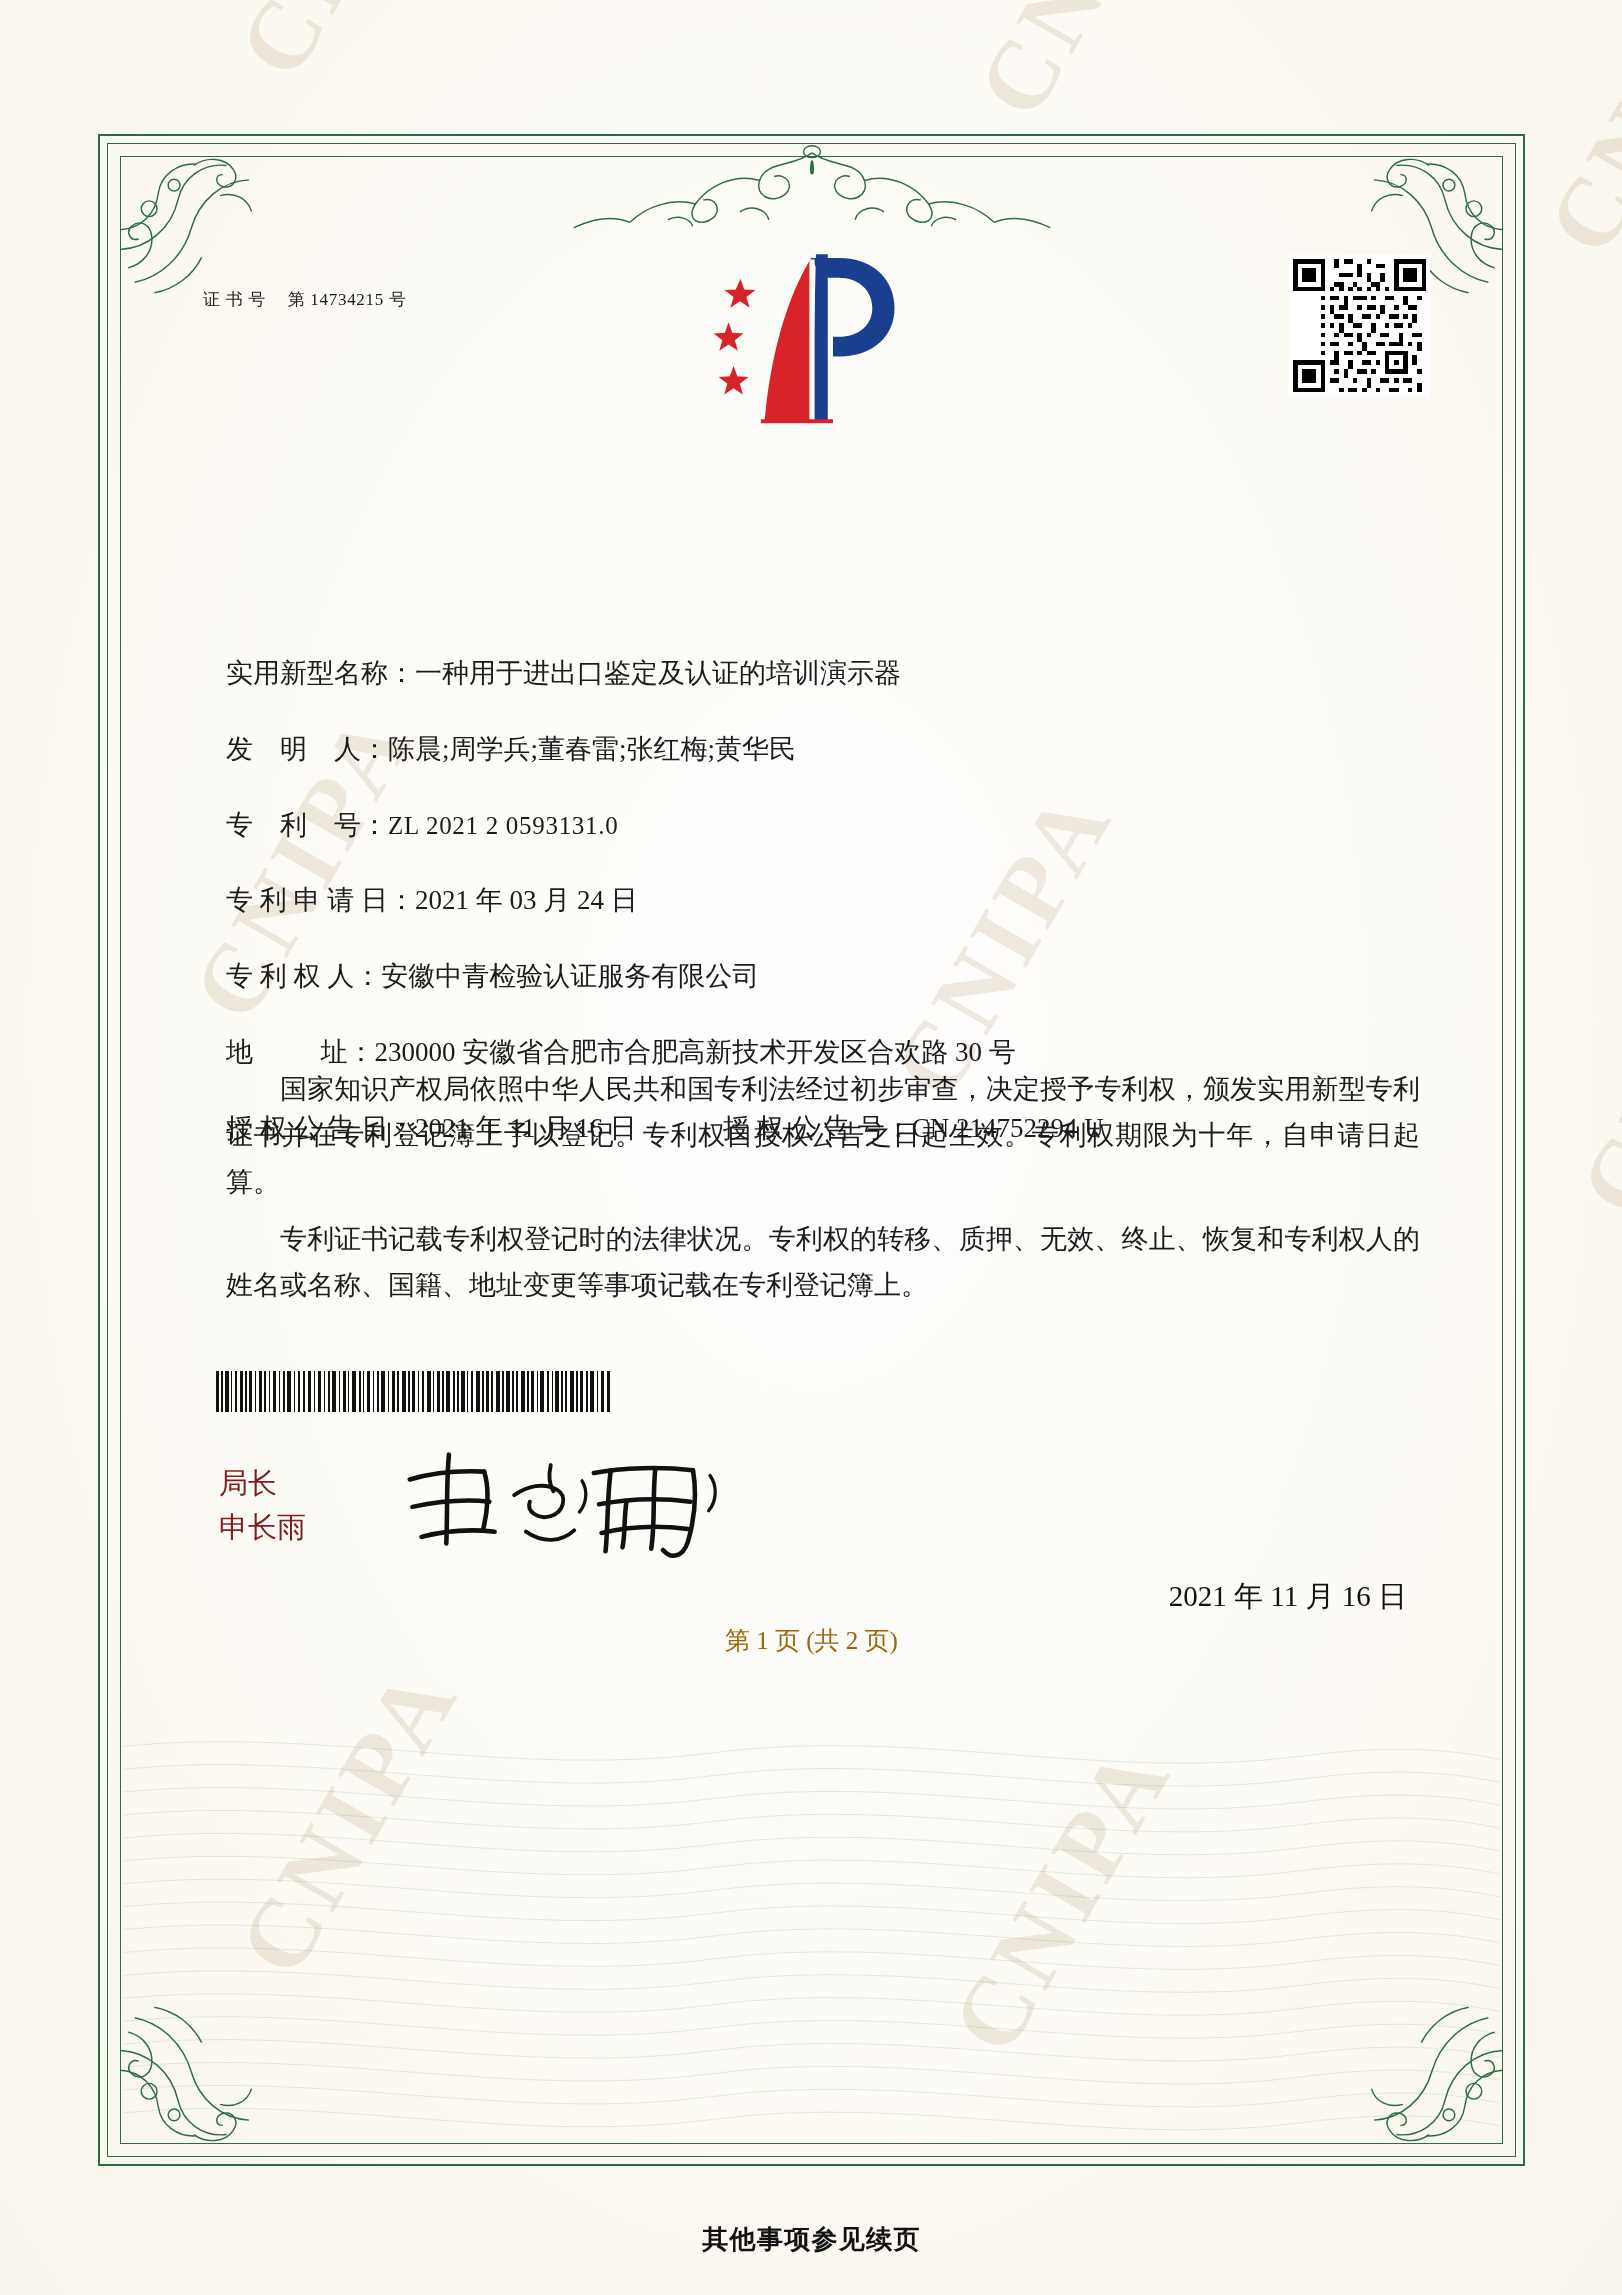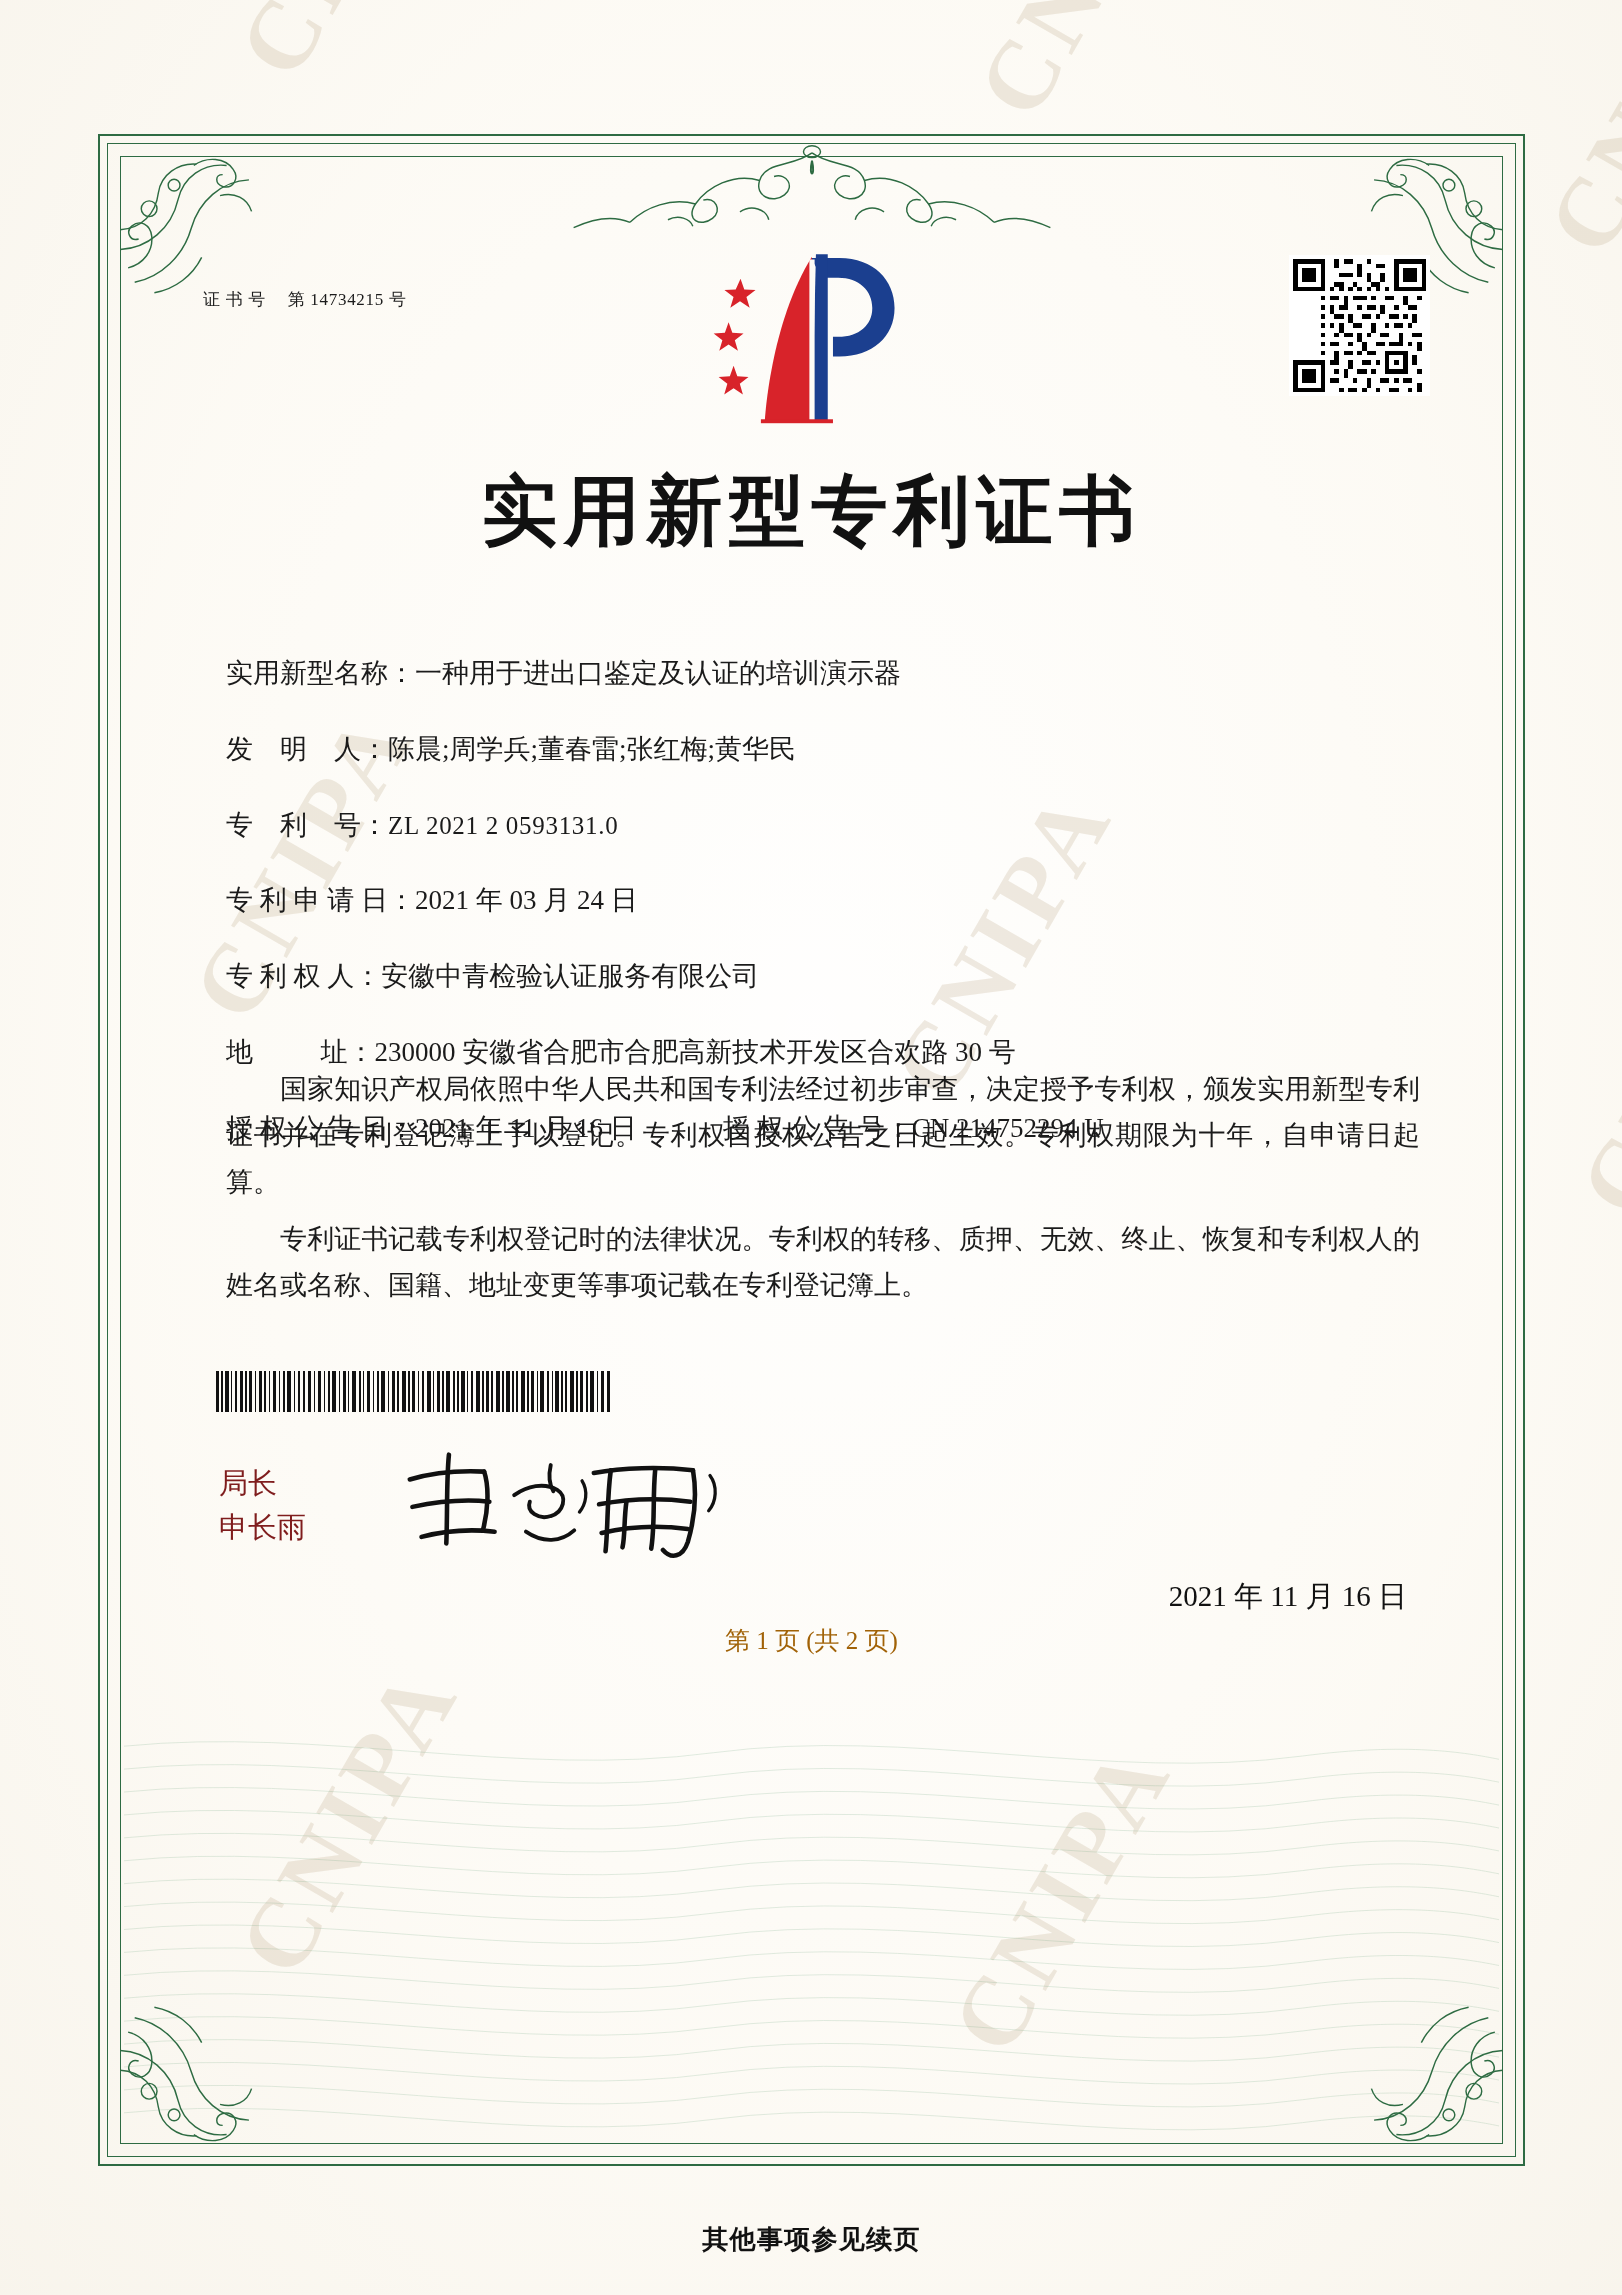--- a/index.html
+++ b/index.html
@@ -530,21 +530,20 @@
         <g fill="#d8232a">
           <path d="M88 56 l7 20 21 1 -17 13 6 20 -18 -12 -18 12 6 -20 -17 -13 21 -1 z" transform="translate(-6,-6) scale(0.82) translate(18,14)"></path>
           <path d="M62 118 l6 17 18 1 -14 11 5 17 -15 -10 -15 10 5 -17 -14 -11 18 -1 z" transform="scale(0.95) translate(4,6)"></path>
           <path d="M70 188 l6 17 18 1 -14 11 5 17 -15 -10 -15 10 5 -17 -14 -11 18 -1 z" transform="scale(0.95) translate(4,6)"></path>
         </g>
 
         <rect x="112" y="266" width="110" height="6" fill="#d8232a"></rect>
       </svg>
     </div>
 
-    <div class="title">实用新型专利证书</div>
 
     <div class="fields">
       <div class="field-row">
         <span class="flabel">实用新型名称：</span>
         <span class="fvalue">一种用于进出口鉴定及认证的培训演示器</span>
       </div>
       <div class="field-row">
         <span class="flabel">发    明    人：</span>
         <span class="fvalue">陈晨;周学兵;董春雷;张红梅;黄华民</span>
       </div>

